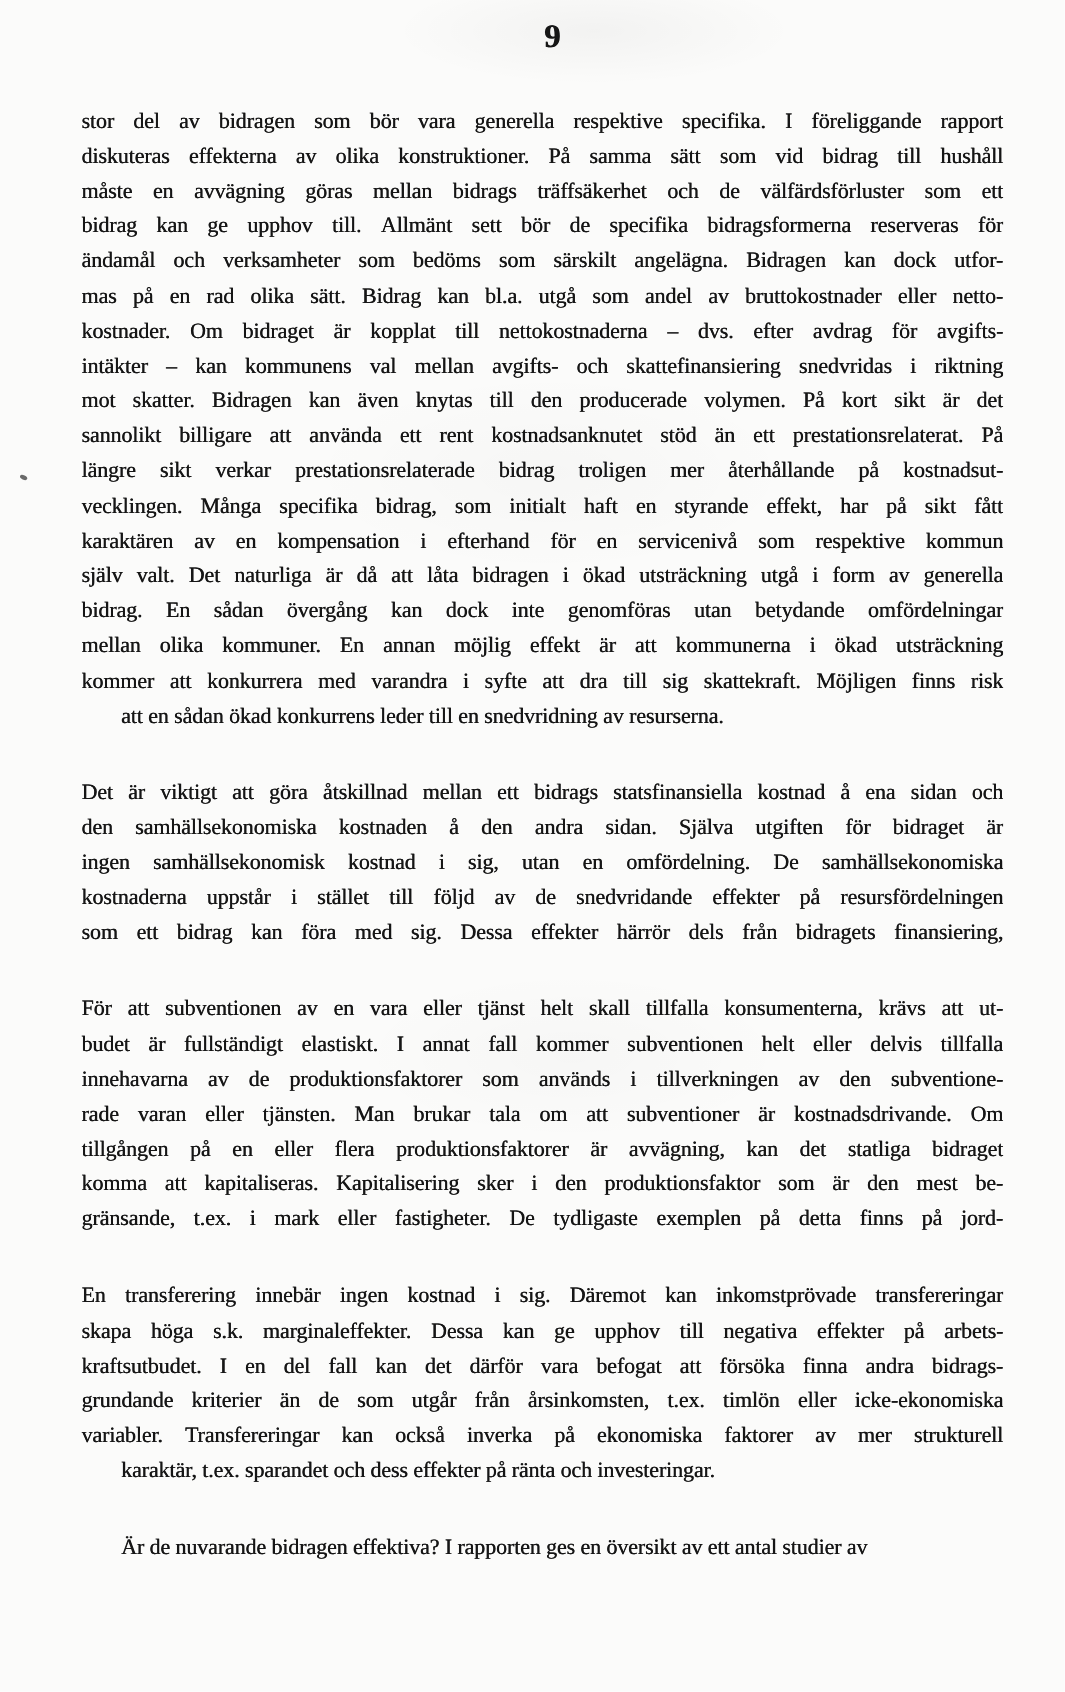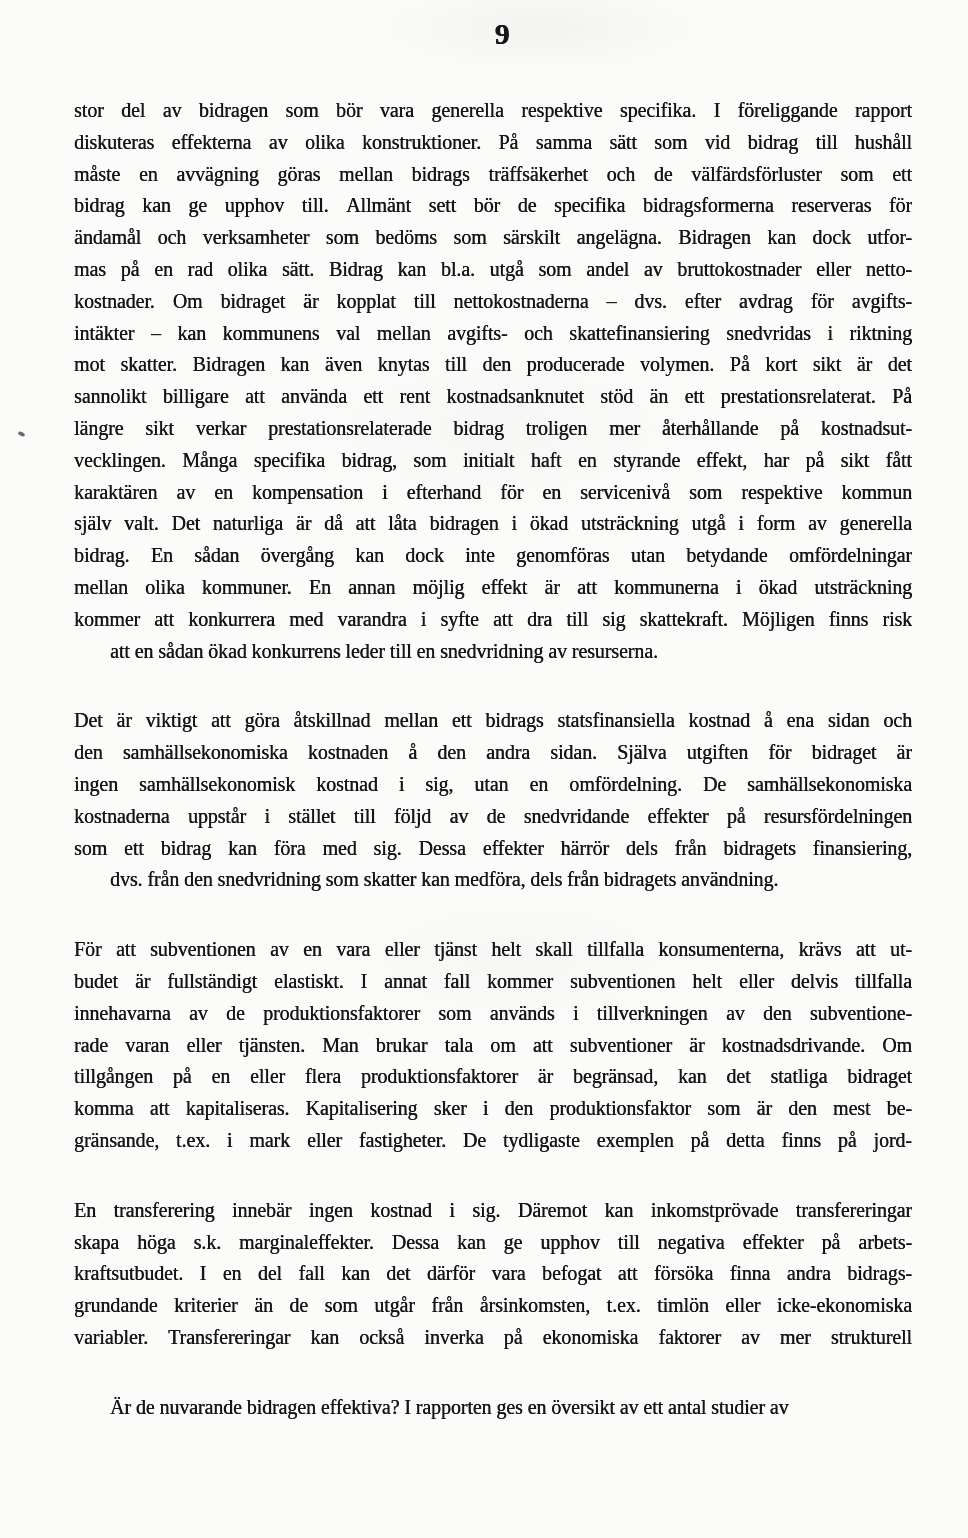--- a/index.html
+++ b/index.html
@@ -97,37 +97,37 @@
         <div class="line"><span>mellan</span><span>olika</span><span>kommuner.</span><span>En</span><span>annan</span><span>möjlig</span><span>effekt</span><span>är</span><span>att</span><span>kommunerna</span><span>i</span><span>ökad</span><span>utsträckning</span></div>
         <div class="line"><span>kommer</span><span>att</span><span>konkurrera</span><span>med</span><span>varandra</span><span>i</span><span>syfte</span><span>att</span><span>dra</span><span>till</span><span>sig</span><span>skattekraft.</span><span>Möjligen</span><span>finns</span><span>risk</span></div>
         <div class="line line--last">att en sådan ökad konkurrens leder till en snedvridning av resurserna.</div>
       </div>
       <div class="paragraph">
         <div class="line"><span>Det</span><span>är</span><span>viktigt</span><span>att</span><span>göra</span><span>åtskillnad</span><span>mellan</span><span>ett</span><span>bidrags</span><span>statsfinansiella</span><span>kostnad</span><span>å</span><span>ena</span><span>sidan</span><span>och</span></div>
         <div class="line"><span>den</span><span>samhällsekonomiska</span><span>kostnaden</span><span>å</span><span>den</span><span>andra</span><span>sidan.</span><span>Själva</span><span>utgiften</span><span>för</span><span>bidraget</span><span>är</span></div>
         <div class="line"><span>ingen</span><span>samhällsekonomisk</span><span>kostnad</span><span>i</span><span>sig,</span><span>utan</span><span>en</span><span>omfördelning.</span><span>De</span><span>samhällsekonomiska</span></div>
         <div class="line"><span>kostnaderna</span><span>uppstår</span><span>i</span><span>stället</span><span>till</span><span>följd</span><span>av</span><span>de</span><span>snedvridande</span><span>effekter</span><span>på</span><span>resursfördelningen</span></div>
         <div class="line"><span>som</span><span>ett</span><span>bidrag</span><span>kan</span><span>föra</span><span>med</span><span>sig.</span><span>Dessa</span><span>effekter</span><span>härrör</span><span>dels</span><span>från</span><span>bidragets</span><span>finansiering,</span></div>
-        <div class="line line--last">dvs. från den snedvridning som skatter kan medföra, dels från bidragets användning.</div>
       </div>
       <div class="paragraph">
         <div class="line"><span>För</span><span>att</span><span>subventionen</span><span>av</span><span>en</span><span>vara</span><span>eller</span><span>tjänst</span><span>helt</span><span>skall</span><span>tillfalla</span><span>konsumenterna,</span><span>krävs</span><span>att</span><span>ut-</span></div>
         <div class="line"><span>budet</span><span>är</span><span>fullständigt</span><span>elastiskt.</span><span>I</span><span>annat</span><span>fall</span><span>kommer</span><span>subventionen</span><span>helt</span><span>eller</span><span>delvis</span><span>tillfalla</span></div>
         <div class="line"><span>innehavarna</span><span>av</span><span>de</span><span>produktionsfaktorer</span><span>som</span><span>används</span><span>i</span><span>tillverkningen</span><span>av</span><span>den</span><span>subventione-</span></div>
         <div class="line"><span>rade</span><span>varan</span><span>eller</span><span>tjänsten.</span><span>Man</span><span>brukar</span><span>tala</span><span>om</span><span>att</span><span>subventioner</span><span>är</span><span>kostnadsdrivande.</span><span>Om</span></div>
-        <div class="line"><span>tillgången</span><span>på</span><span>en</span><span>eller</span><span>flera</span><span>produktionsfaktorer</span><span>är</span><span>begränsad,</span><span>kan</span><span>det</span><span>statliga</span><span>bidraget</span></div>
+        <div class="line"><span>tillgången</span><span>på</span><span>en</span><span>eller</span><span>flera</span><span>produktionsfaktorer</span><span>är</span><span>avvägning,</span><span>kan</span><span>det</span><span>statliga</span><span>bidraget</span></div>
         <div class="line"><span>komma</span><span>att</span><span>kapitaliseras.</span><span>Kapitalisering</span><span>sker</span><span>i</span><span>den</span><span>produktionsfaktor</span><span>som</span><span>är</span><span>den</span><span>mest</span><span>be-</span></div>
         <div class="line"><span>gränsande,</span><span>t.ex.</span><span>i</span><span>mark</span><span>eller</span><span>fastigheter.</span><span>De</span><span>tydligaste</span><span>exemplen</span><span>på</span><span>detta</span><span>finns</span><span>på</span><span>jord-</span></div>
       </div>
       <div class="paragraph">
         <div class="line"><span>En</span><span>transferering</span><span>innebär</span><span>ingen</span><span>kostnad</span><span>i</span><span>sig.</span><span>Däremot</span><span>kan</span><span>inkomstprövade</span><span>transfereringar</span></div>
         <div class="line"><span>skapa</span><span>höga</span><span>s.k.</span><span>marginaleffekter.</span><span>Dessa</span><span>kan</span><span>ge</span><span>upphov</span><span>till</span><span>negativa</span><span>effekter</span><span>på</span><span>arbets-</span></div>
         <div class="line"><span>kraftsutbudet.</span><span>I</span><span>en</span><span>del</span><span>fall</span><span>kan</span><span>det</span><span>därför</span><span>vara</span><span>befogat</span><span>att</span><span>försöka</span><span>finna</span><span>andra</span><span>bidrags-</span></div>
         <div class="line"><span>grundande</span><span>kriterier</span><span>än</span><span>de</span><span>som</span><span>utgår</span><span>från</span><span>årsinkomsten,</span><span>t.ex.</span><span>timlön</span><span>eller</span><span>icke-ekonomiska</span></div>
         <div class="line"><span>variabler.</span><span>Transfereringar</span><span>kan</span><span>också</span><span>inverka</span><span>på</span><span>ekonomiska</span><span>faktorer</span><span>av</span><span>mer</span><span>strukturell</span></div>
+        <div class="line line--last">karaktär, t.ex. sparandet och dess effekter på ränta och investeringar.</div>
       </div>
       <div class="paragraph">
         <div class="line line--last">Är de nuvarande bidragen effektiva? I rapporten ges en översikt av ett antal studier av</div>
       </div>
     </div>
 
   <div class="speck"></div>
 </div>
 
 </body></html>

